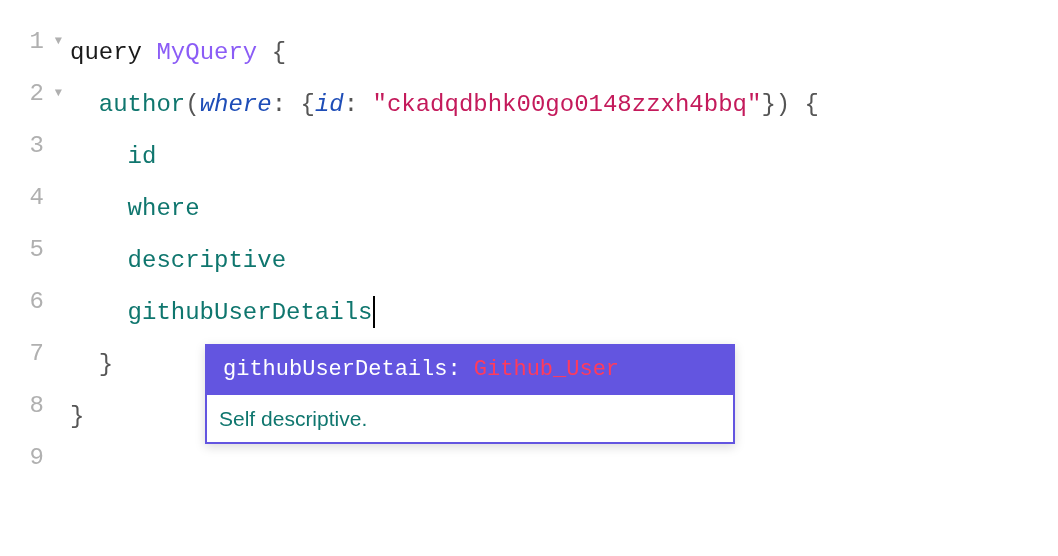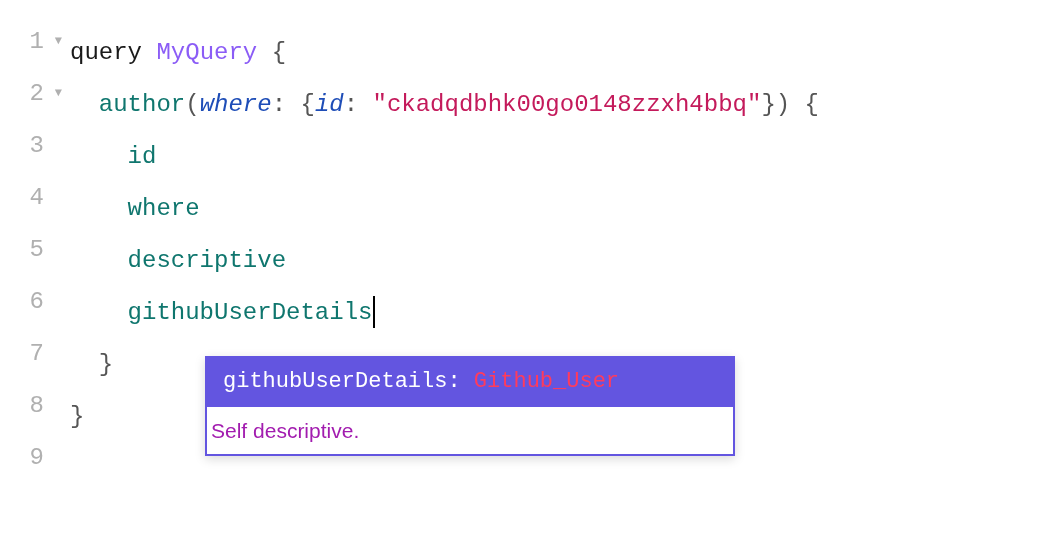--- a/index.html
+++ b/index.html
@@ -62,39 +62,39 @@
     display: inline-block;
     width: 2px;
     height: 32px;
     background: #000;
     vertical-align: middle;
     margin-left: 1px;
   }
   .tooltip {
     position: absolute;
     left: 135px;
-    top: 340px;
+    top: 328px;
     border: 2px solid #6355e0;
     background: #fff;
     box-shadow: 0 3px 10px rgba(0,0,0,0.15);
     font-size: 22px;
     min-width: 530px;
   }
   .tooltip-head {
     background: #6355e0;
     color: #fff;
     padding: 10px 16px;
     font-family: "SF Mono", "Monaco", "Consolas", "Courier New", monospace;
     white-space: pre;
   }
   .tooltip-type { color: #ff3b5c; }
   .tooltip-body {
-    padding: 10px 4px;
+    padding: 10px 12px;
     font-family: -apple-system, BlinkMacSystemFont, "Segoe UI", Helvetica, Arial, sans-serif;
-    color: #a21caf;
+    color: #0f766e;
     font-size: 21px;
   }
 </style>
 </head>
 <body>
 
 <div class="editor">
   <div class="gutter">
     <div class="line-num">
         <span>1</span>

